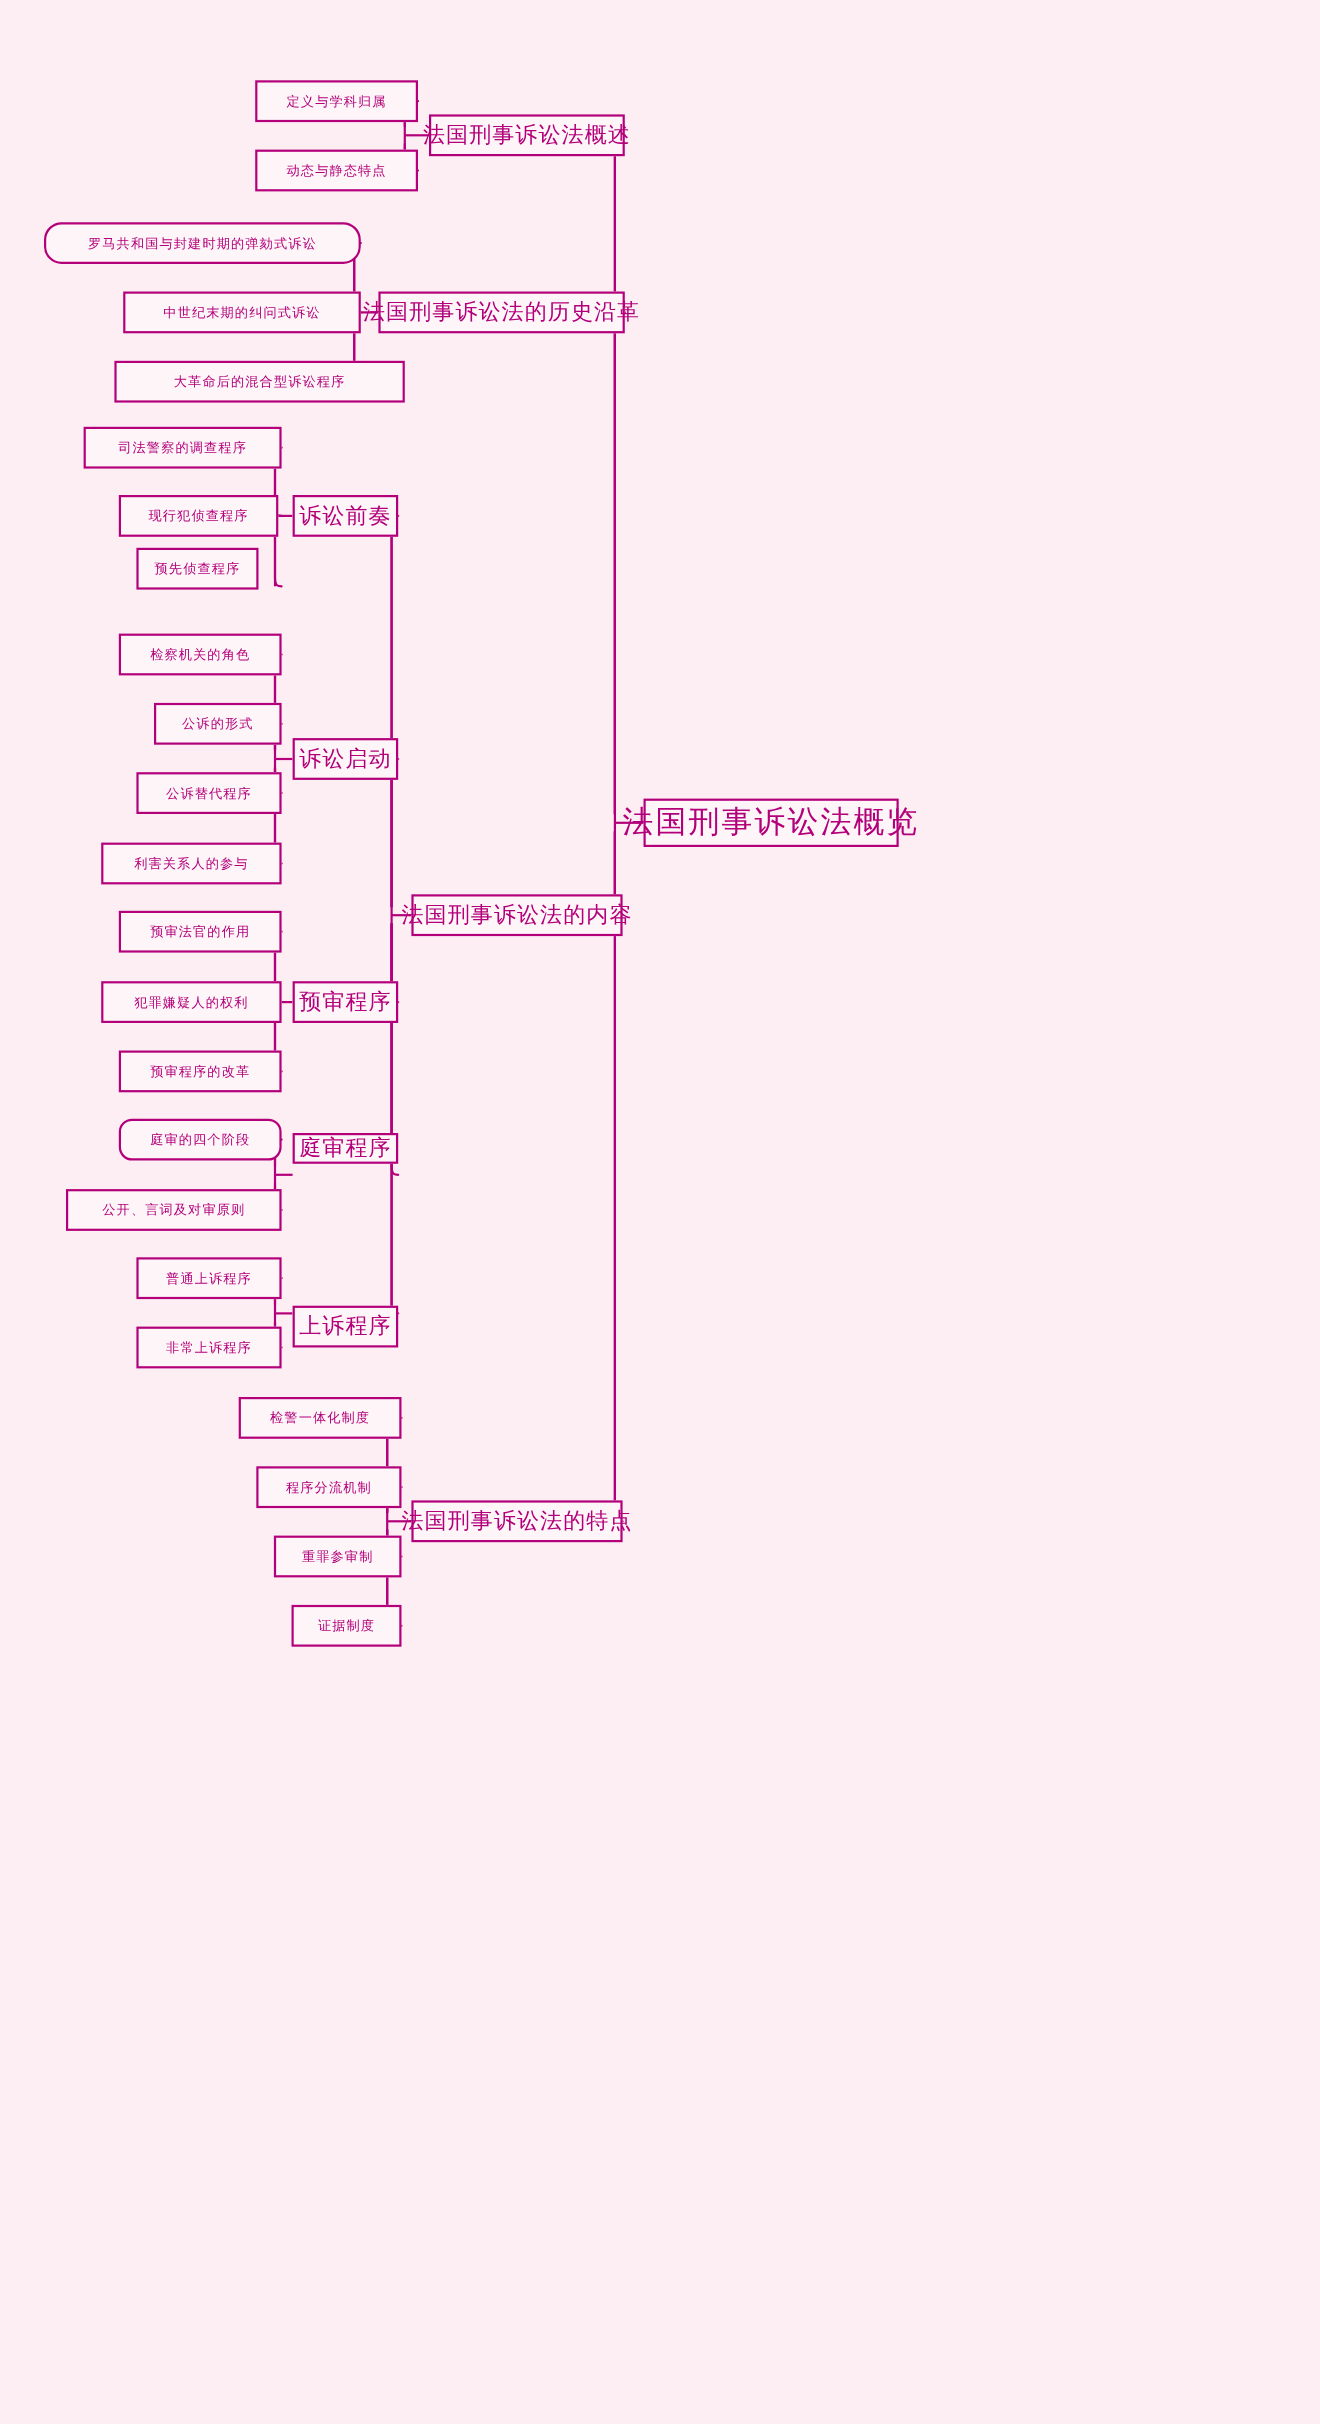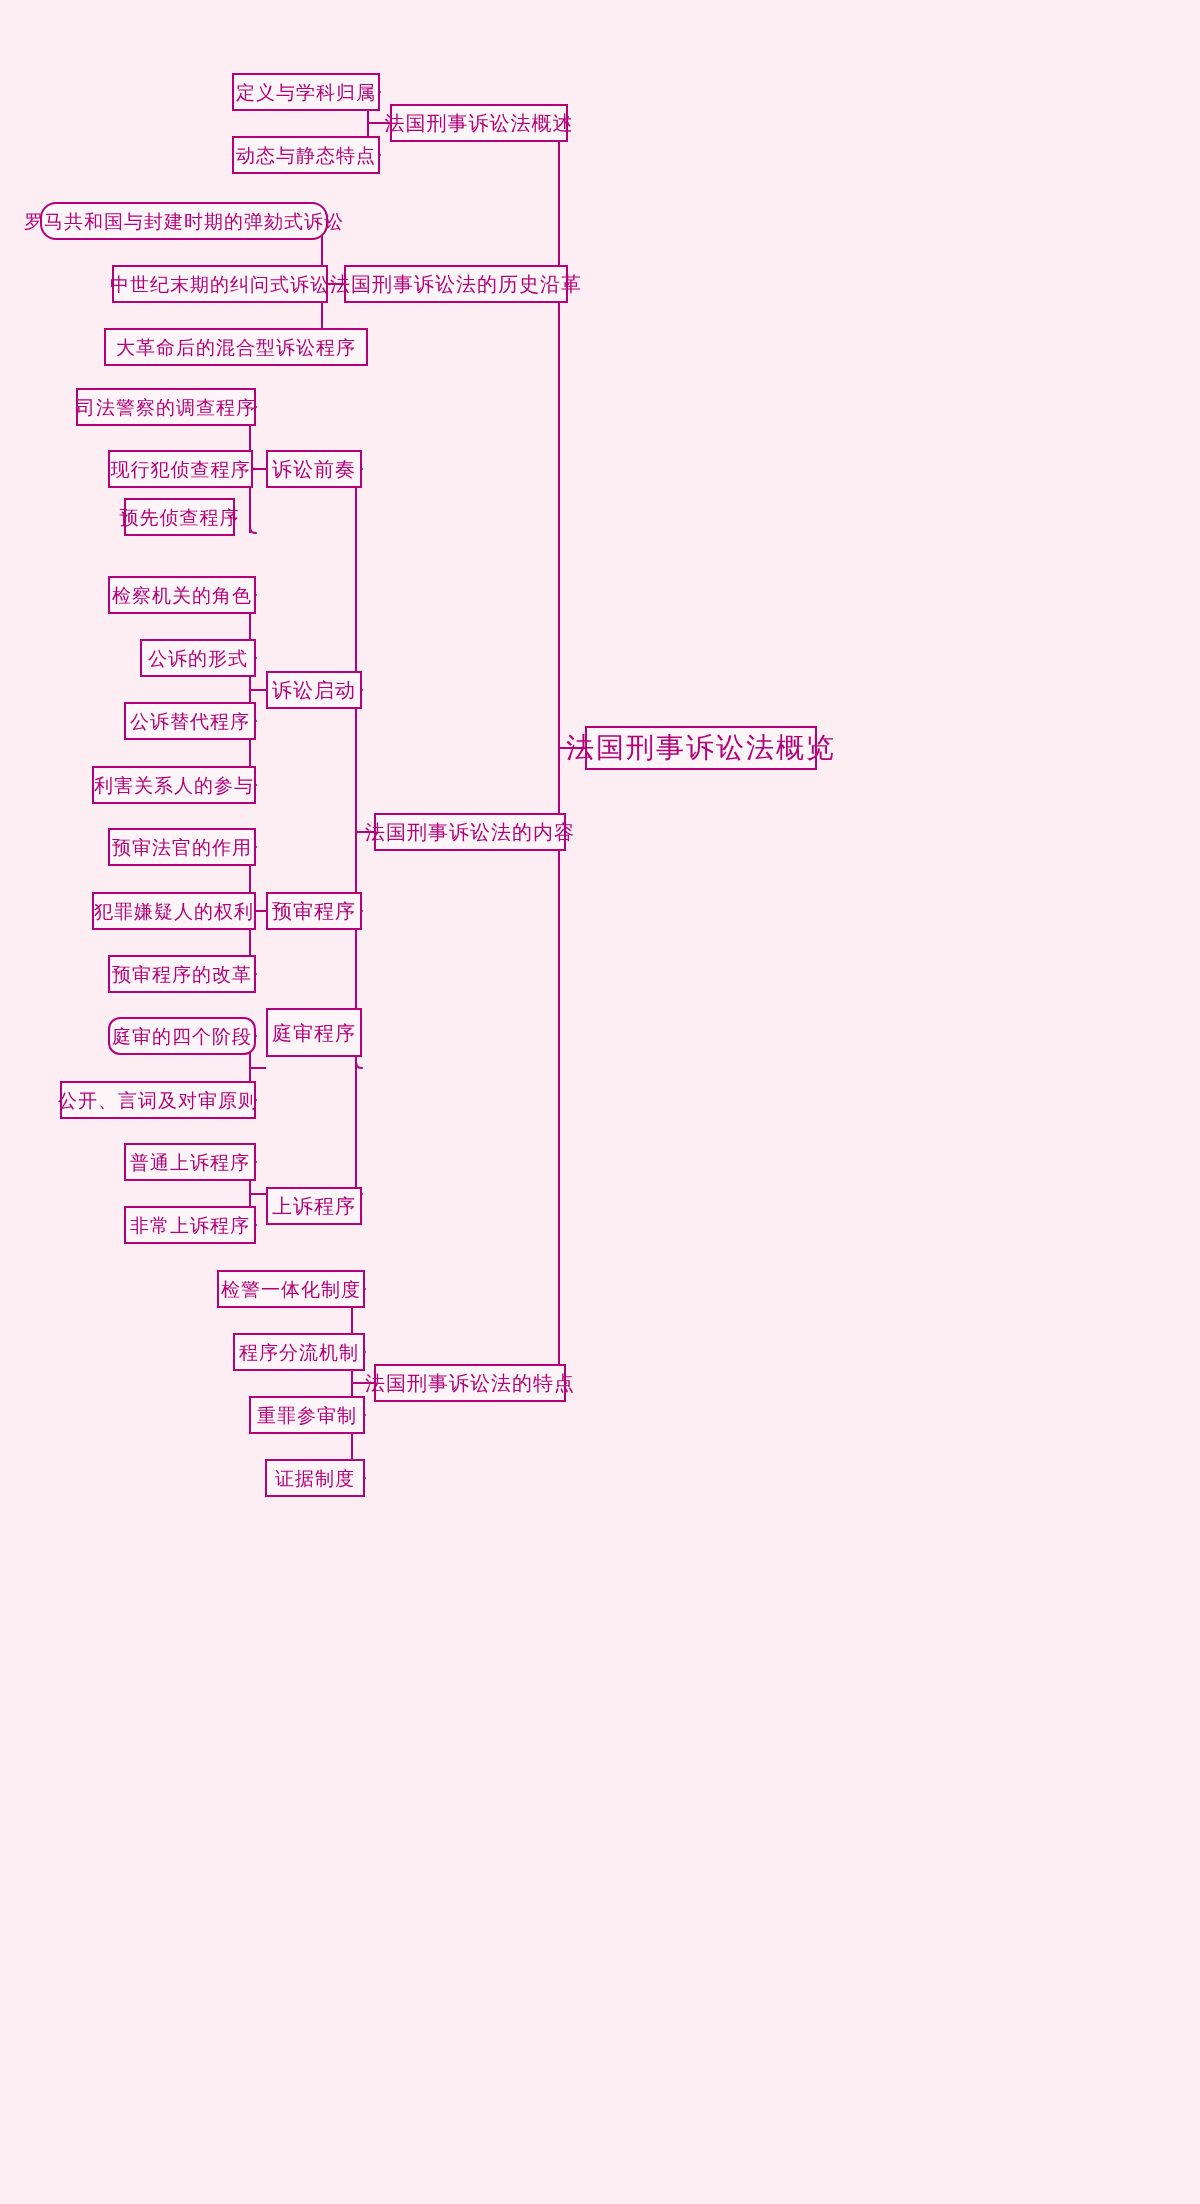--- a/index.html
+++ b/index.html
@@ -17,21 +17,21 @@
     box-sizing:border-box;
     background:#fdf5f8;
     border:2.2px solid #b3007a;
     color:#b3007a;
     display:flex;align-items:center;justify-content:center;
     white-space:nowrap;
     letter-spacing:1px;
     font-size:19px;
     line-height:1;
   }
-  .node.leaf{font-size:19px;}
+  .node.leaf{font-size:12px;}
   .node.branch{font-size:20px;text-align:right;}
   .node.root{
     font-size:28px;
     border-width:2.6px;
     letter-spacing:2px;
   }
 </style>
 </head>
 <body>
 
@@ -106,21 +106,21 @@
       <div class="node leaf" style="left: 124px; top: 498px; width: 111px; height: 38px;">预先侦查程序</div>
       <div class="node branch" style="left: 266px; top: 671px; width: 96px; height: 38px;">诉讼启动</div>
       <div class="node leaf" style="left: 108px; top: 576px; width: 148px; height: 38px;">检察机关的角色</div>
       <div class="node leaf" style="left: 140px; top: 639px; width: 116px; height: 38px;">公诉的形式</div>
       <div class="node leaf" style="left: 124px; top: 702px; width: 132px; height: 38px;">公诉替代程序</div>
       <div class="node leaf" style="left: 92px; top: 766px; width: 164px; height: 38px;">利害关系人的参与</div>
       <div class="node branch" style="left: 266px; top: 892px; width: 96px; height: 38px;">预审程序</div>
       <div class="node leaf" style="left: 108px; top: 828px; width: 148px; height: 38px;">预审法官的作用</div>
       <div class="node leaf" style="left: 92px; top: 892px; width: 164px; height: 38px;">犯罪嫌疑人的权利</div>
       <div class="node leaf" style="left: 108px; top: 955px; width: 148px; height: 38px;">预审程序的改革</div>
-      <div class="node branch" style="left: 266px; top: 1008px; width: 96px; height: 49px;">庭审程序</div>
+      <div class="node branch" style="left: 266px; top: 1030px; width: 96px; height: 28px;">庭审程序</div>
       <div class="node leaf" style="left: 108px; top: 1017px; width: 148px; height: 38px; border-radius: 12px;">庭审的四个阶段</div>
       <div class="node leaf" style="left: 60px; top: 1081px; width: 196px; height: 38px;">公开、言词及对审原则</div>
       <div class="node branch" style="left: 266px; top: 1175px; width: 96px; height: 38px; margin-top: 12px;">上诉程序</div>
       <div class="node leaf" style="left: 124px; top: 1143px; width: 132px; height: 38px;">普通上诉程序</div>
       <div class="node leaf" style="left: 124px; top: 1206px; width: 132px; height: 38px;">非常上诉程序</div>
       <div class="node branch" style="left: 374px; top: 1364px; width: 192px; height: 38px;">法国刑事诉讼法的特点</div>
       <div class="node leaf" style="left: 217px; top: 1270px; width: 148px; height: 38px;">检警一体化制度</div>
       <div class="node leaf" style="left: 233px; top: 1333px; width: 132px; height: 38px;">程序分流机制</div>
       <div class="node leaf" style="left: 249px; top: 1396px; width: 116px; height: 38px;">重罪参审制</div>
       <div class="node leaf" style="left: 265px; top: 1459px; width: 100px; height: 38px;">证据制度</div>

